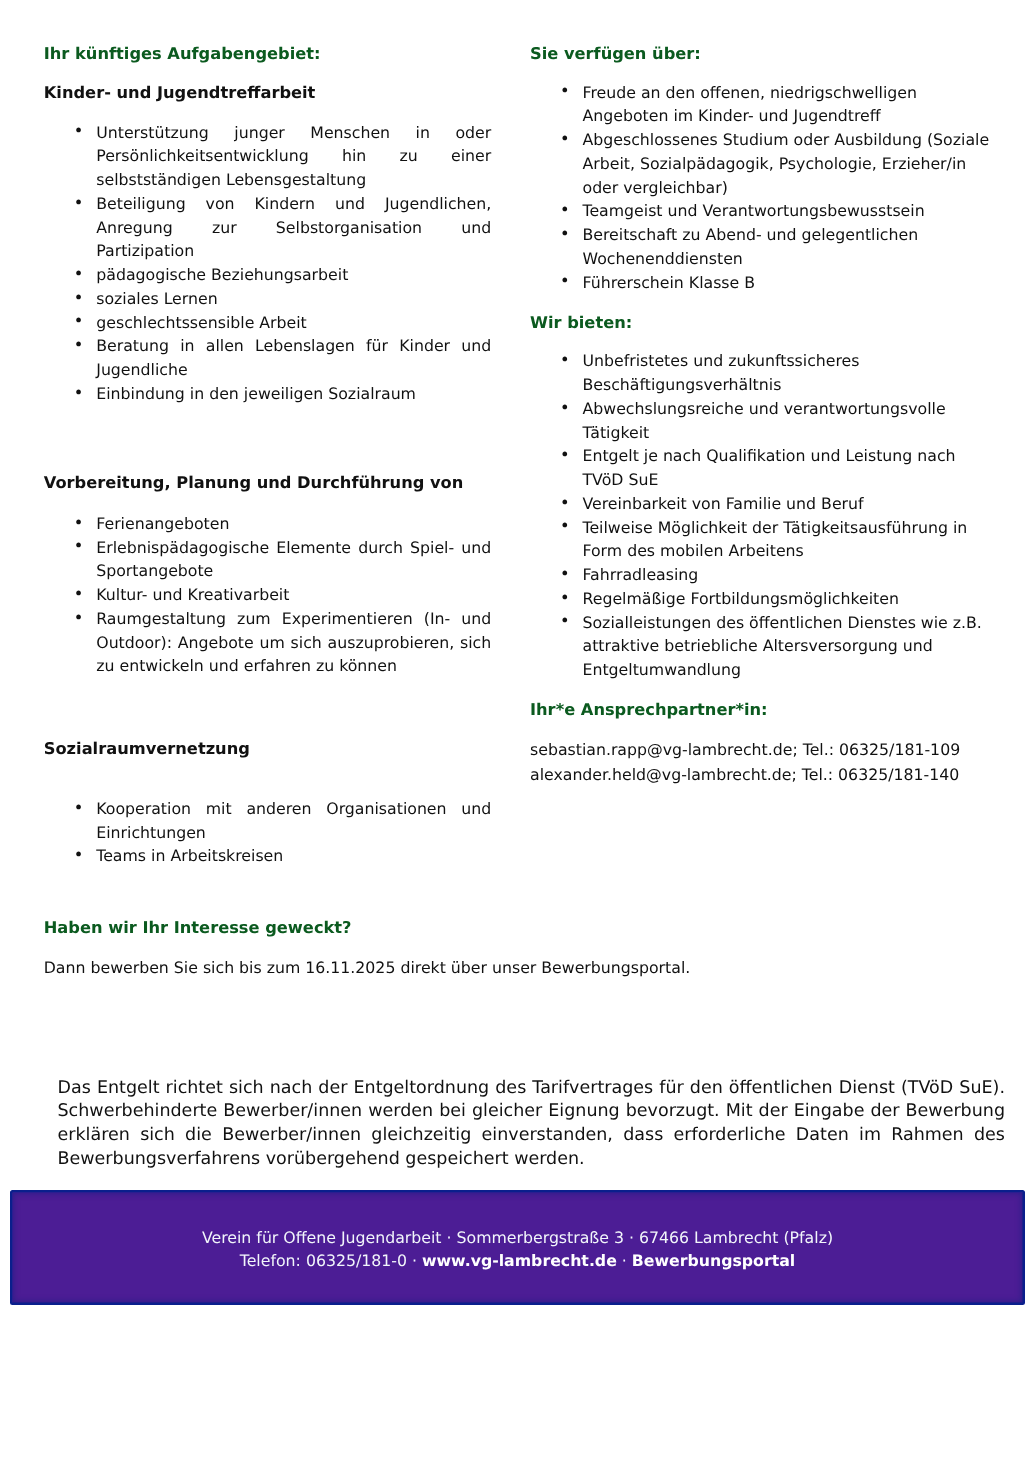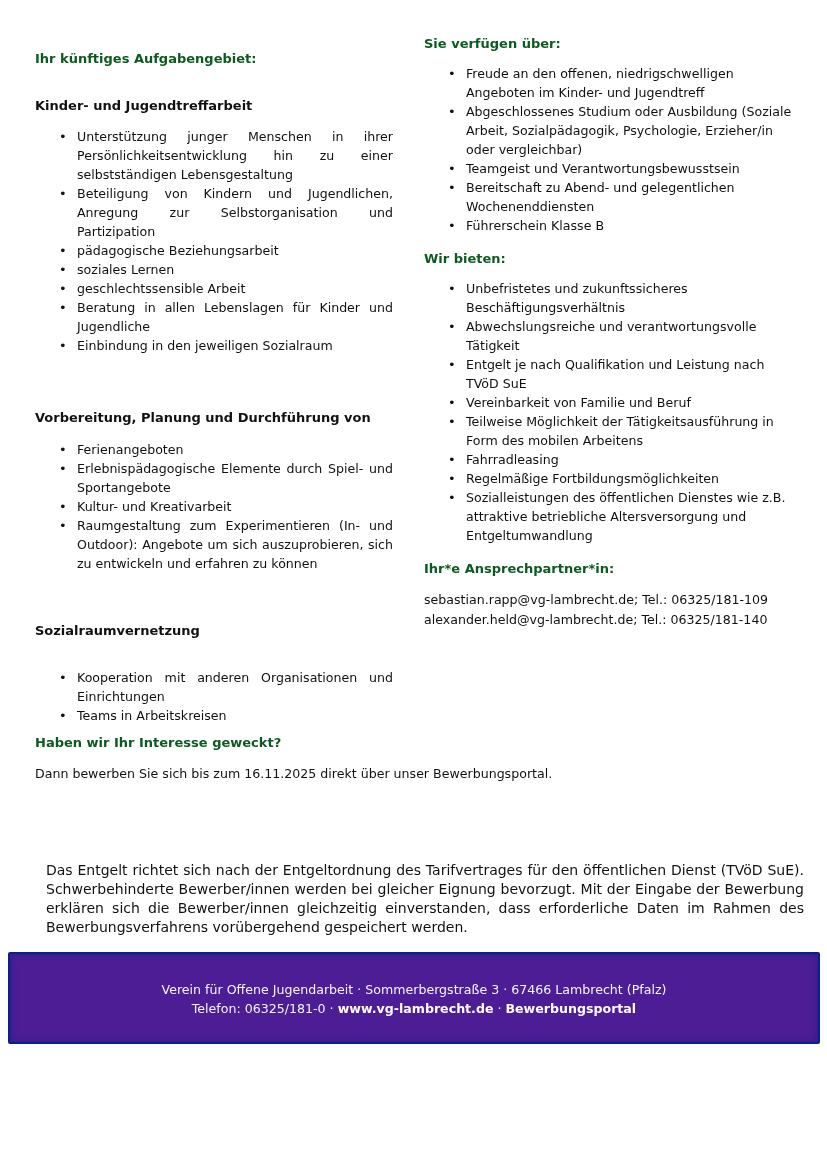--- a/index.html
+++ b/index.html
@@ -1,19 +1,19 @@
 <!DOCTYPE html>
 <html><head>
 <meta charset="utf-8">
 <style>
   html, body { margin: 0; padding: 0; background: #ffffff; }
   body { width: 827px; height: 1170px; position: relative; overflow: hidden;
          font-family: "DejaVu Sans", sans-serif; color: #111; font-size: 12.6px; }
   .col { position: absolute; }
-  #col-left { left: 35px; top: 49px; width: 358px; }
+  #col-left { left: 35px; top: 34px; width: 358px; }
   #col-right { left: 424px; top: 34px; width: 370px; }
   .h-green { color: #0b5a1f; font-weight: bold; font-size: 13px; margin: 0; line-height: 19px; }
   .h-black { color: #111; font-weight: bold; font-size: 13px; margin: 0; line-height: 19px; }
   ul { margin: 0; padding: 0; list-style: none; }
   li { position: relative; padding-left: 42px; line-height: 19px; }
   li::before { content: "\2022"; position: absolute; left: 24px; top: 0; font-size: 13px; }
   .just-last li { text-align: justify; text-align-last: left; }
   .contact { line-height: 19.5px; margin: 0; }
   #bottom { position: absolute; left: 35px; top: 733px; width: 758px; }
   #bottom .para { line-height: 19px; margin: 0; }
@@ -25,23 +25,23 @@
   #footer .line1 { margin-top: 26px; line-height: 19px; }
   #footer .line2 { line-height: 19px; }
   #footer b { font-weight: bold; color: #ffffff; }
 </style>
 </head>
 <body>
 
 <div class="col" id="col-left">
   <p class="h-green">Ihr künftiges Aufgabengebiet:</p>
 
-  <p class="h-black" style="margin-top:28px;">Kinder- und Jugendtreffarbeit</p>
+  <p class="h-black" style="margin-top:12px;">Kinder- und Jugendtreffarbeit</p>
   <ul class="just-last" style="margin-top:12px;">
-    <li>Unterstützung junger Menschen in ihrer Persönlichkeitsentwicklung hin zu einer selbstständigen Lebensgestaltung</li>
+    <li>Unterstützung junger Menschen in oder Persönlichkeitsentwicklung hin zu einer selbstständigen Lebensgestaltung</li>
     <li>Beteiligung von Kindern und Jugendlichen, Anregung zur Selbstorganisation und Partizipation</li>
     <li>pädagogische Beziehungsarbeit</li>
     <li>soziales Lernen</li>
     <li>geschlechtssensible Arbeit</li>
     <li>Beratung in allen Lebenslagen für Kinder und Jugendliche</li>
     <li>Einbindung in den jeweiligen Sozialraum</li>
   </ul>
 
   <p class="h-black" style="margin-top:53px;">Vorbereitung, Planung und Durchführung von</p>
   <ul class="just-last" style="margin-top:13px;">

